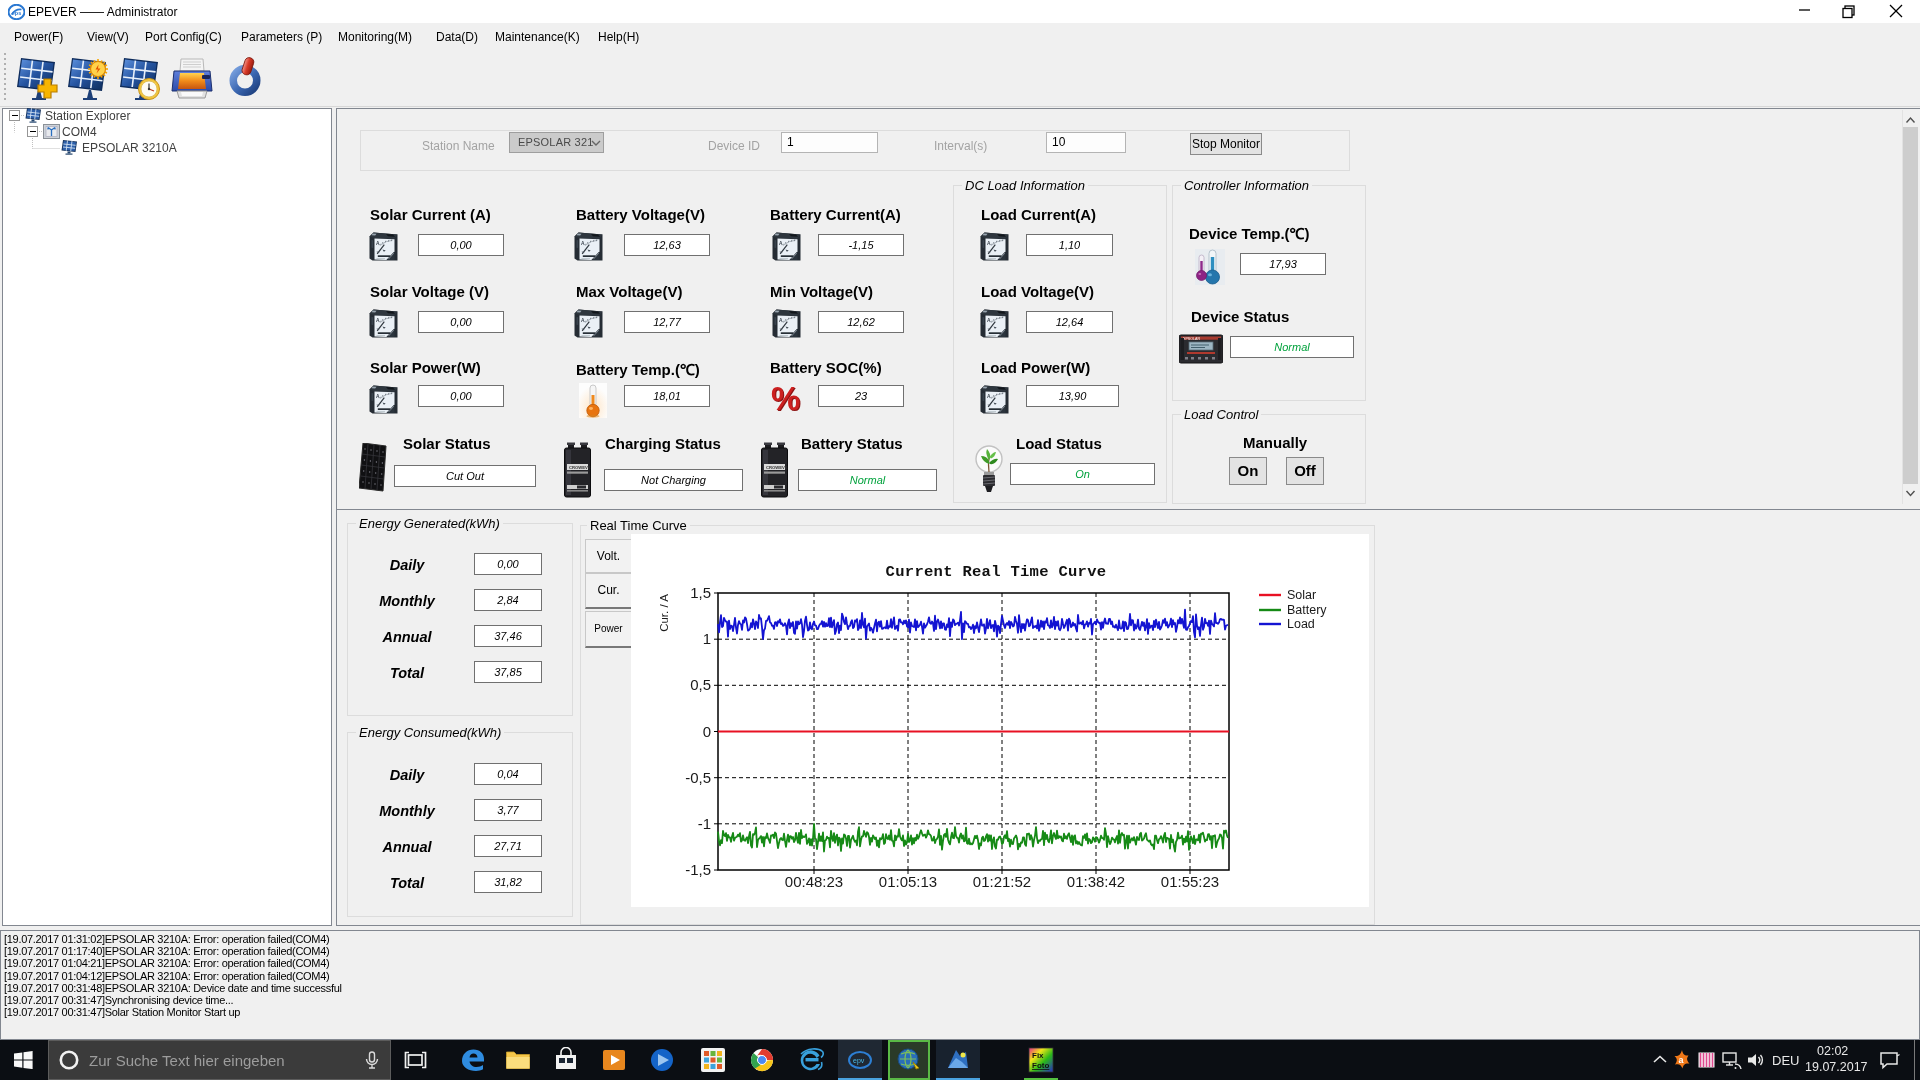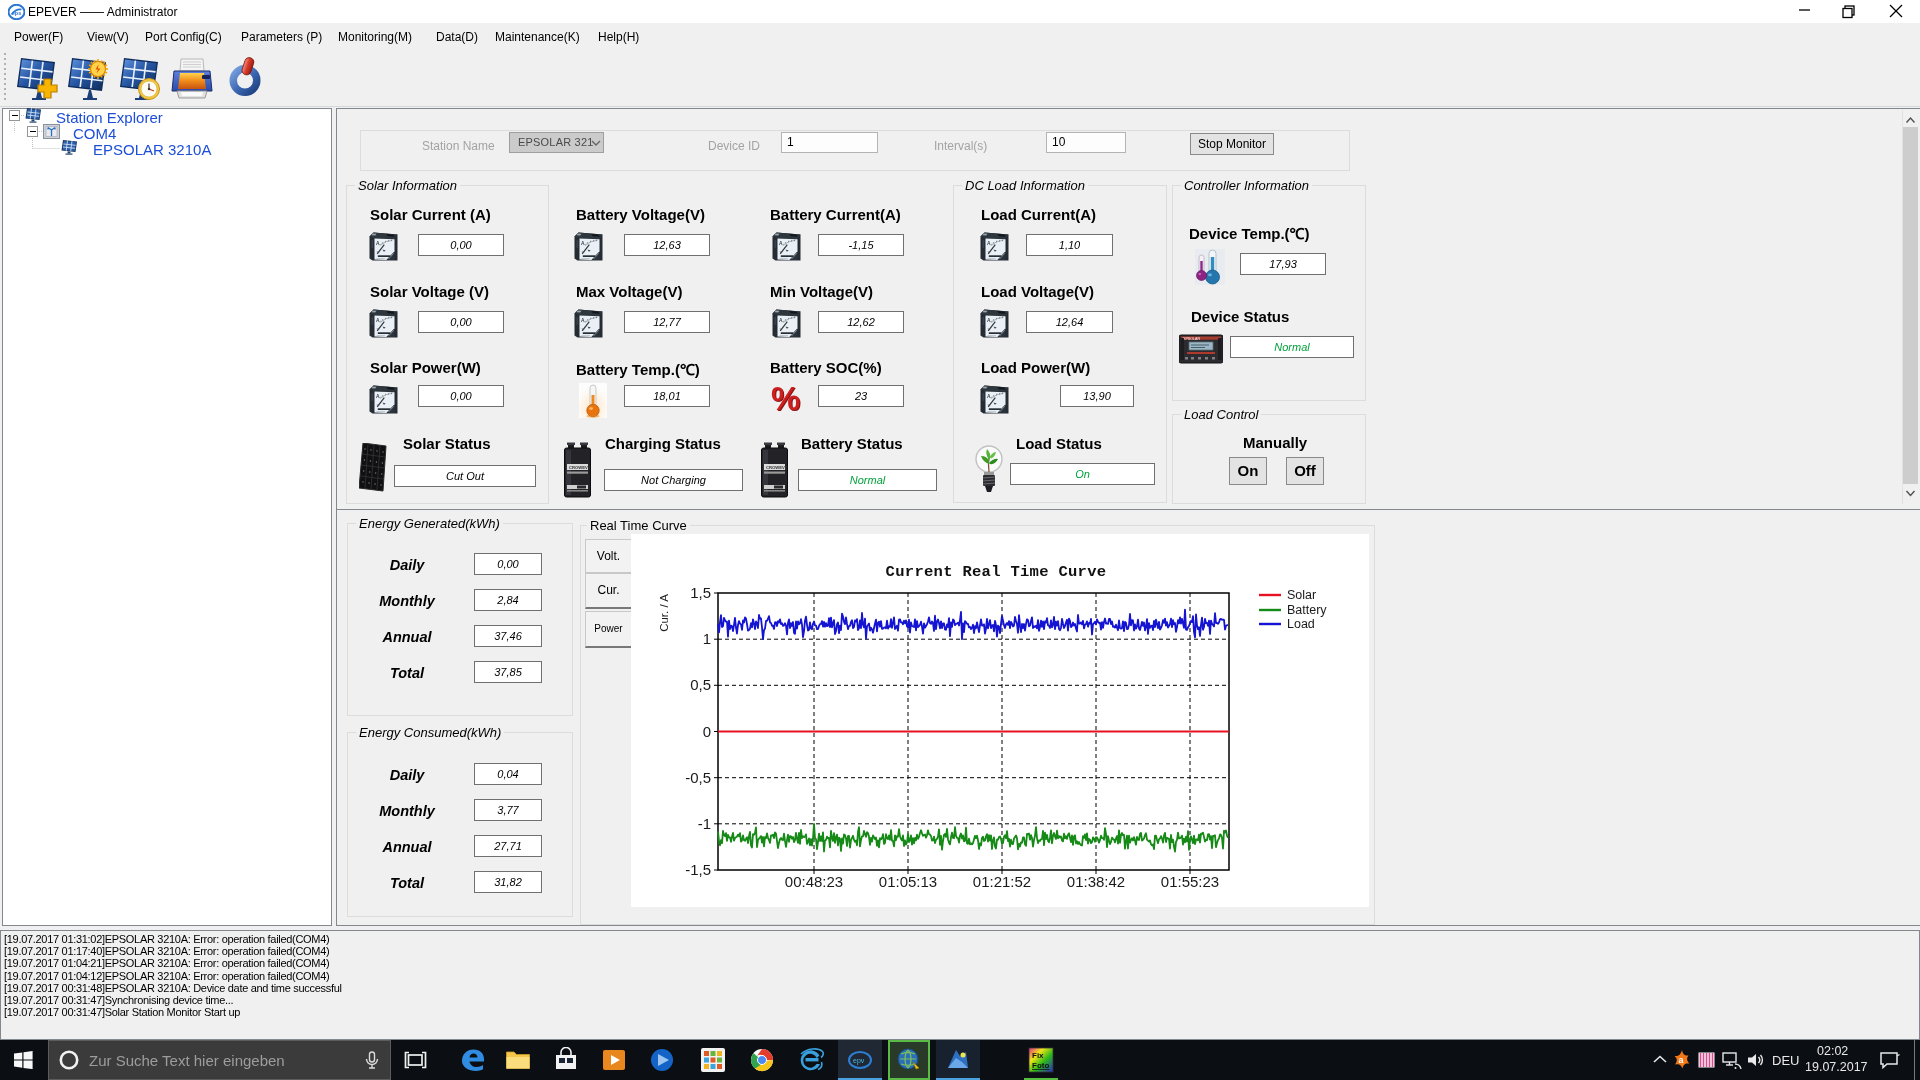--- a/index.html
+++ b/index.html
@@ -5,21 +5,21 @@
 * { margin:0; padding:0; box-sizing:border-box; }
 html,body { width:1920px; height:1080px; overflow:hidden; font-family:"Liberation Sans", sans-serif; }
 #app { position:absolute; left:0; top:0; width:1920px; height:1080px; background:#f0f0f0; }
 .abs { position:absolute; }
 .titlebar { left:0; top:0; width:1920px; height:23px; background:#ffffff; }
 .title-text { left:28px; top:5px; font-size:12px; color:#000; }
 .menubar { left:0; top:23px; width:1920px; height:27px; background:#f0f0f0; }
 .menu-item { position:absolute; top:7px; font-size:12px; color:#000; }
 .toolbar { left:0; top:50px; width:1920px; height:57px; background:#f0f0f0; border-bottom:1px solid #d7d7d7; }
 .tree { left:2px; top:108px; width:330px; height:818px; background:#ffffff; border:1px solid #828790; }
-.tree-label { position:absolute; font-size:15px; color:#1d4ed8; white-space:nowrap;margin-left:11px; }
+.tree-label { position:absolute; font-size:12px; color:#404040; white-space:nowrap; }
 .expander { position:absolute; width:11px; height:11px; background:#fff; border:1px solid #969696; }
 .expander::after { content:""; position:absolute; left:2px; top:4px; width:6px; height:1px; background:#000; }
 .mainpanel { left:336px; top:108px; width:1584px; height:401px; background:#f0f0f0; border-top:1px solid #828790; border-left:1px solid #828790; }
 .lowerpanel { left:336px; top:509px; width:1584px; height:417px; background:#f0f0f0; border-top:1px solid #828790; border-left:1px solid #828790; border-bottom:1px solid #828790; }
 .groupbox { position:absolute; border:1px solid #dcdcdc; }
 .gb-label { position:absolute; top:-8px; left:8px; background:#f0f0f0; padding:0 3px; font-size:13px; font-style:italic; color:#000; white-space:nowrap; }
 .gb-label-n { position:absolute; top:-8px; left:8px; background:#f0f0f0; padding:0 3px; font-size:13px; color:#000; white-space:nowrap; }
 .flabel { position:absolute; font-size:15px; font-weight:bold; color:#000; white-space:nowrap; }
 .vbox { position:absolute; background:#fff; border:1px solid #707070; font-size:11px; font-style:italic; color:#000; text-align:center; line-height:20px; height:22px; }
 .green { color:#00a23c; }
@@ -249,26 +249,23 @@
     <span class="glabel" style="left:61px;top:8px">Station Name</span>
     <div class="abs" style="left:148px;top:1px;width:95px;height:21px;background:#cbcbcb;border:1px solid #9e9e9e;font-size:11px;color:#4a4a4a;line-height:19px;padding-left:8px;letter-spacing:0.2px">EPSOLAR 321
       <svg style="position:absolute;right:2px;top:7px" width="10" height="6">
           <path d="M1 1 L5 5 L9 1" fill="none" stroke="#666" stroke-width="1.4"></path>
         </svg>
     </div>
     <span class="glabel" style="left:347px;top:8px">Device ID</span>
     <div class="abs" style="left:420px;top:1px;width:97px;height:21px;background:#fdfdfd;border:1px solid #b4b4b4;font-size:12px;color:#000;line-height:19px;padding-left:5px">1</div>
     <span class="glabel" style="left:573px;top:8px">Interval(s)</span>
     <div class="abs" style="left:685px;top:1px;width:80px;height:21px;background:#fdfdfd;border:1px solid #b4b4b4;font-size:12px;color:#000;line-height:19px;padding-left:5px">10</div>
-    <div class="abs" style="left:829px;top:2px;width:84px;height:22px;background:#e3e3e3;border:1px solid #8a8a8a;font-size:12px;color:#000;text-align:center;line-height:20px">Stop Monitor</div>
+    <div class="abs" style="left:829px;top:2px;width:72px;height:22px;background:#e3e3e3;border:1px solid #8a8a8a;font-size:12px;color:#000;text-align:center;line-height:20px">Stop Monitor</div>
   </div>
 
-  <div class="groupbox" style="left:346px;top:185px;width:203px;height:319px">
-    <span class="gb-label">Solar Information</span>
-  </div>
 
 
   <div class="groupbox" style="left:953px;top:185px;width:214px;height:318px">
     <span class="gb-label">DC Load Information</span>
   </div>
 
   <div class="groupbox" style="left:1172px;top:185px;width:194px;height:216px">
     <span class="gb-label">Controller Information</span>
   </div>
 
@@ -616,21 +613,21 @@
         <line x1="19.4" y1="10.6" x2="19.8" y2="8.9"></line>
 <line x1="22.4" y1="10.2" x2="22.6" y2="8.5"></line>
       </g>
 <path d="M11 14.5 Q 17 9.5 23.5 9.3" fill="none" stroke="#6a747e" stroke-width="0.5"></path>
 <line x1="8.2" y1="22.8" x2="15.3" y2="13.7" stroke="#2d353d" stroke-width="1.2"></line>
 <path d="M13.5 18.5 l3.2 1 l-1.8 1.2 z" fill="#39424c"></path>
 <line x1="7.8" y1="20.8" x2="10.2" y2="21.6" stroke="#4a545e" stroke-width="0.8"></line>
 <rect x="8.8" y="24.3" width="12.5" height="1.7" fill="#262e36"></rect>
 <line x1="7.5" y1="27.6" x2="16" y2="27.6" stroke="#aab4bc" stroke-width="0.7"></line>
 </svg>
-<div class="vbox" style="left:1060px;top:385px;width:74px">13,90</div>
+<div class="vbox" style="left:1026px;top:385px;width:93px">13,90</div>
 <div class="flabel" style="left:1016px;top:435px">Load Status</div>
 <svg class="abs" style="left:975px;top:444px" width="28" height="51" viewBox="0 0 28 51">
 <circle cx="14" cy="15" r="13" fill="#fbfbfb" stroke="#c2c2c2" stroke-width="1.4"></circle>
 <path d="M14 28 Q13 20 14 14" stroke="#7a5230" stroke-width="1.2" fill="none"></path>
 <path d="M14 20 Q8 18 6 12 Q12 12 14 17 Z" fill="#3f9b28"></path>
 <path d="M14 16 Q10 10 12 5 Q16 9 15 15 Z" fill="#55b33a"></path>
 <path d="M14 19 Q19 14 23 15 Q20 21 15 20 Z" fill="#2f8a1f"></path>
 <path d="M14.5 13 Q18 8 21 8 Q20 13 16 14.5 Z" fill="#66c04a"></path>
 <rect x="9" y="28" width="10" height="3" fill="#9a9a9a"></rect>
 <rect x="8" y="31" width="12" height="11" rx="1" fill="#2c2c30"></rect>

